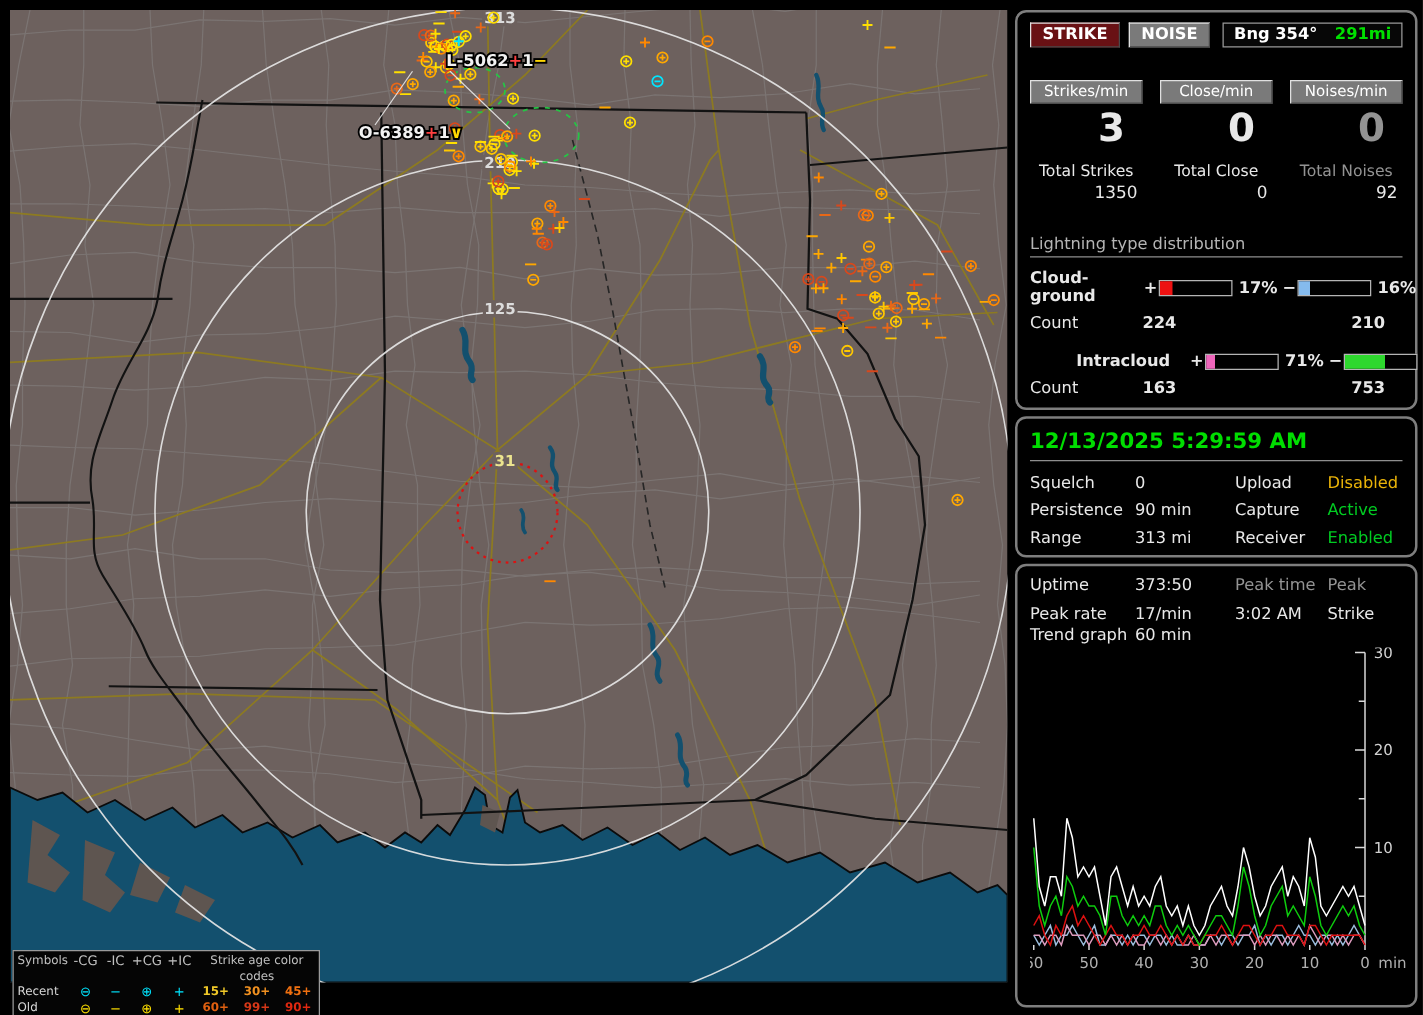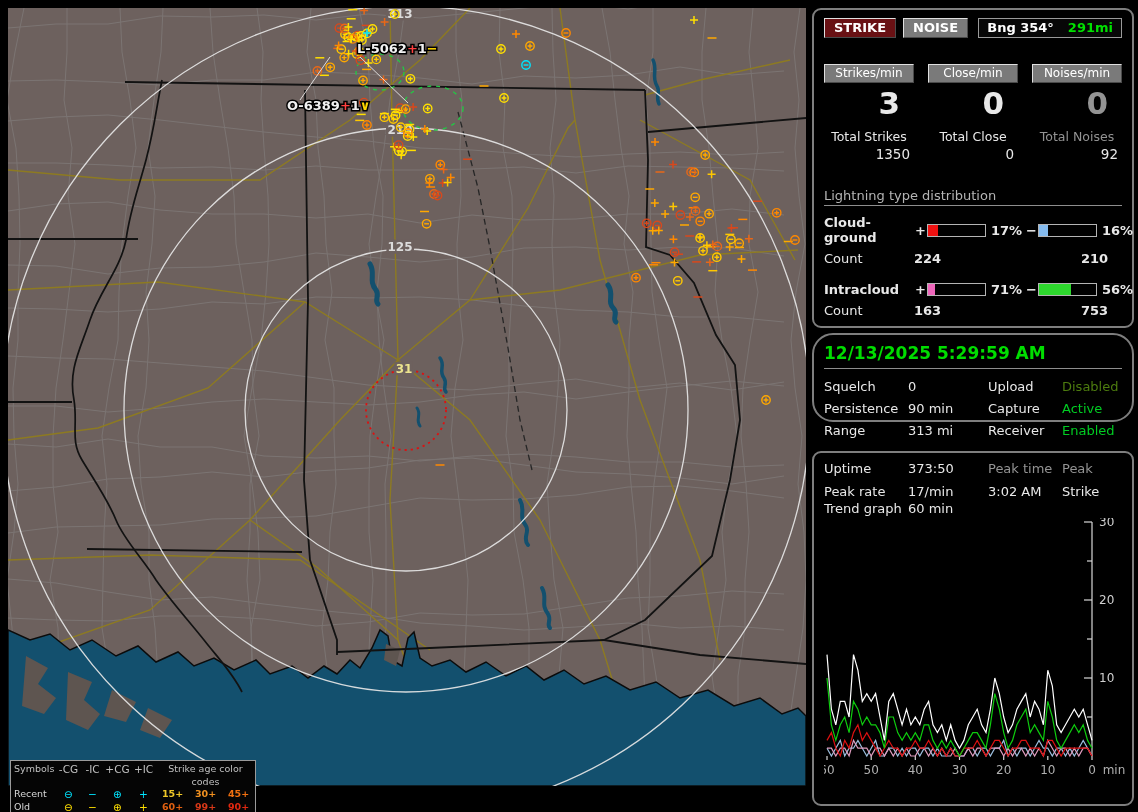--- a/index.html
+++ b/index.html
@@ -15,21 +15,21 @@
     font-size:9.5px;color:#d8d8d8;padding:2px 3px;box-sizing:border-box;}
   .legend .grid{display:grid;grid-template-columns:42px 25px 23px 27px 25px 33px 33px 33px;line-height:12.5px;}
   .legend .hd{color:#c0c0c0;}
   .legend .sym{text-align:center;font-size:10.5px;}
   .legend .age{text-align:center;font-weight:bold;}
   .legend .span3{grid-column:6/9;text-align:center;color:#c0c0c0;}
   
   .panel{position:absolute;left:812px;width:322px;background:#000;border:2px solid #7e7e7e;border-radius:9px;
     box-sizing:border-box;color:#e8e8e8;font-size:13px;}
   .p1{top:8px;height:320px;padding:8px 10px;}
-  .p2{top:333px;height:89px;padding:8px 10px;border-radius:21px;}
+  .p2{top:333px;height:113px;padding:8px 10px;}
   .p3{top:451px;height:355px;padding:8px 10px;}
   .btnrow{display:flex;align-items:flex-start;}
   .btn{font-weight:bold;font-size:13px;color:#fff;background:#7a7a7a;padding:0 9px;line-height:18px;
     border:1px solid;border-color:#e0e0e0 #4a4a4a #4a4a4a #e0e0e0;margin-right:7px;cursor:default;}
   .btn.strike{background:#691114;}
   .bng{margin-left:auto;background:#070707;border:1px solid #9a9a9a;padding:0 8px;line-height:18px;
     font-weight:bold;color:#fff;white-space:nowrap;}
   .bng .rng{color:#00e000;margin-left:14px;}
   .cols3{display:grid;grid-template-columns:1fr 1fr 1fr;column-gap:14px;margin-top:26px;}
   .cbtn{font-size:12px;color:#fff;background:#7a7a7a;text-align:center;line-height:17px;
@@ -602,21 +602,21 @@
         </div>
       <div class="pct">16%</div>
     </div>
     <div class="crow">
       <div>Count</div>
       <div class="cv">224</div>
       <div></div>
       <div class="cv">210</div>
     </div>
 
-    <div class="drow" style="margin-top:16px;">
+    <div class="drow" style="margin-top:16px;margin-left:37px;">
       <div class="nm">Intracloud</div>
       <div class="sign">+</div>
       <div class="bar">
           <div class="fill" style="width: 12%; background: rgb(238, 102, 187);"></div>
         </div>
       <div class="pct">71%</div>
       <div class="sign">−</div>
       <div class="bar">
           <div class="fill" style="width: 56%; background: rgb(46, 216, 46);"></div>
         </div>
@@ -629,21 +629,21 @@
       <div class="cv">753</div>
     </div>
   </div>
 
   <div class="panel p2">
     <div class="datetime">12/13/2025 5:29:59 AM</div>
     <div class="srows">
       <div>Squelch</div>
       <div>0</div>
       <div>Upload</div>
-      <div style="color: #4d7c0f;">Disabled</div>
+      <div style="color: #eab308;">Disabled</div>
 
       <div>Persistence</div>
       <div>90 min</div>
       <div>Capture</div>
       <div style="color: rgb(0, 204, 34);">Active</div>
 
       <div>Range</div>
       <div>313 mi</div>
       <div>Receiver</div>
       <div style="color: rgb(0, 204, 34);">Enabled</div>

